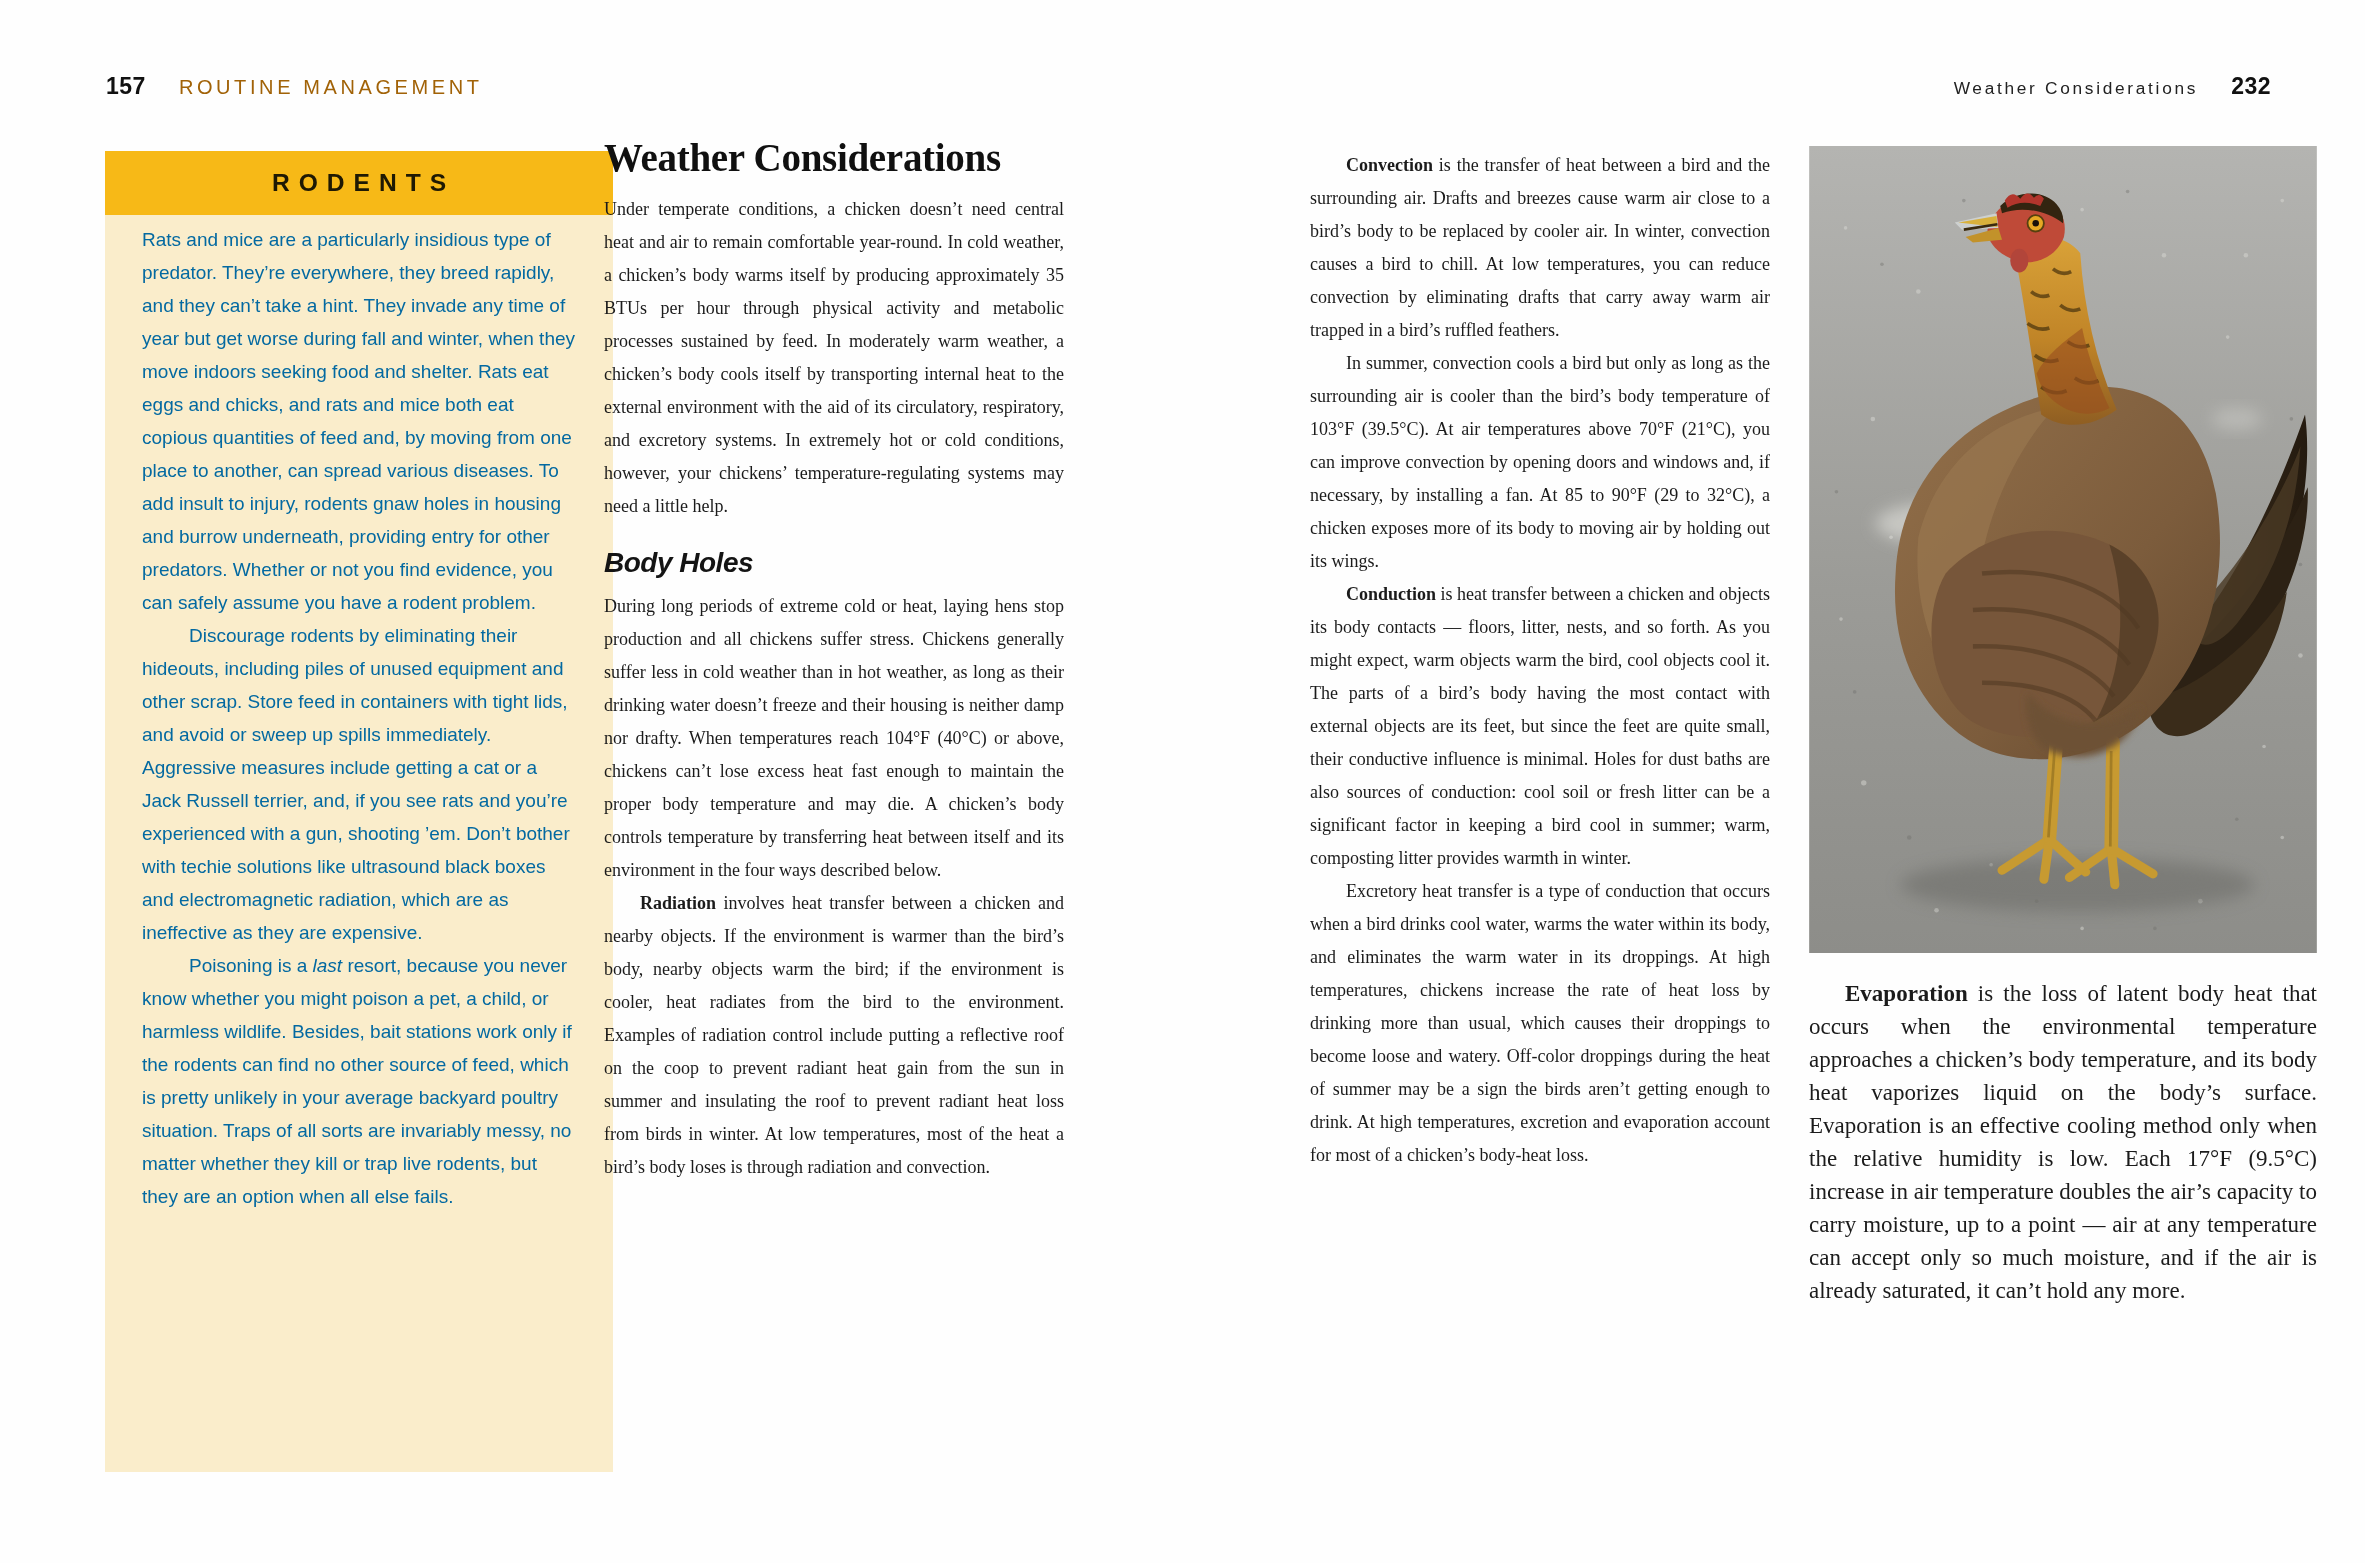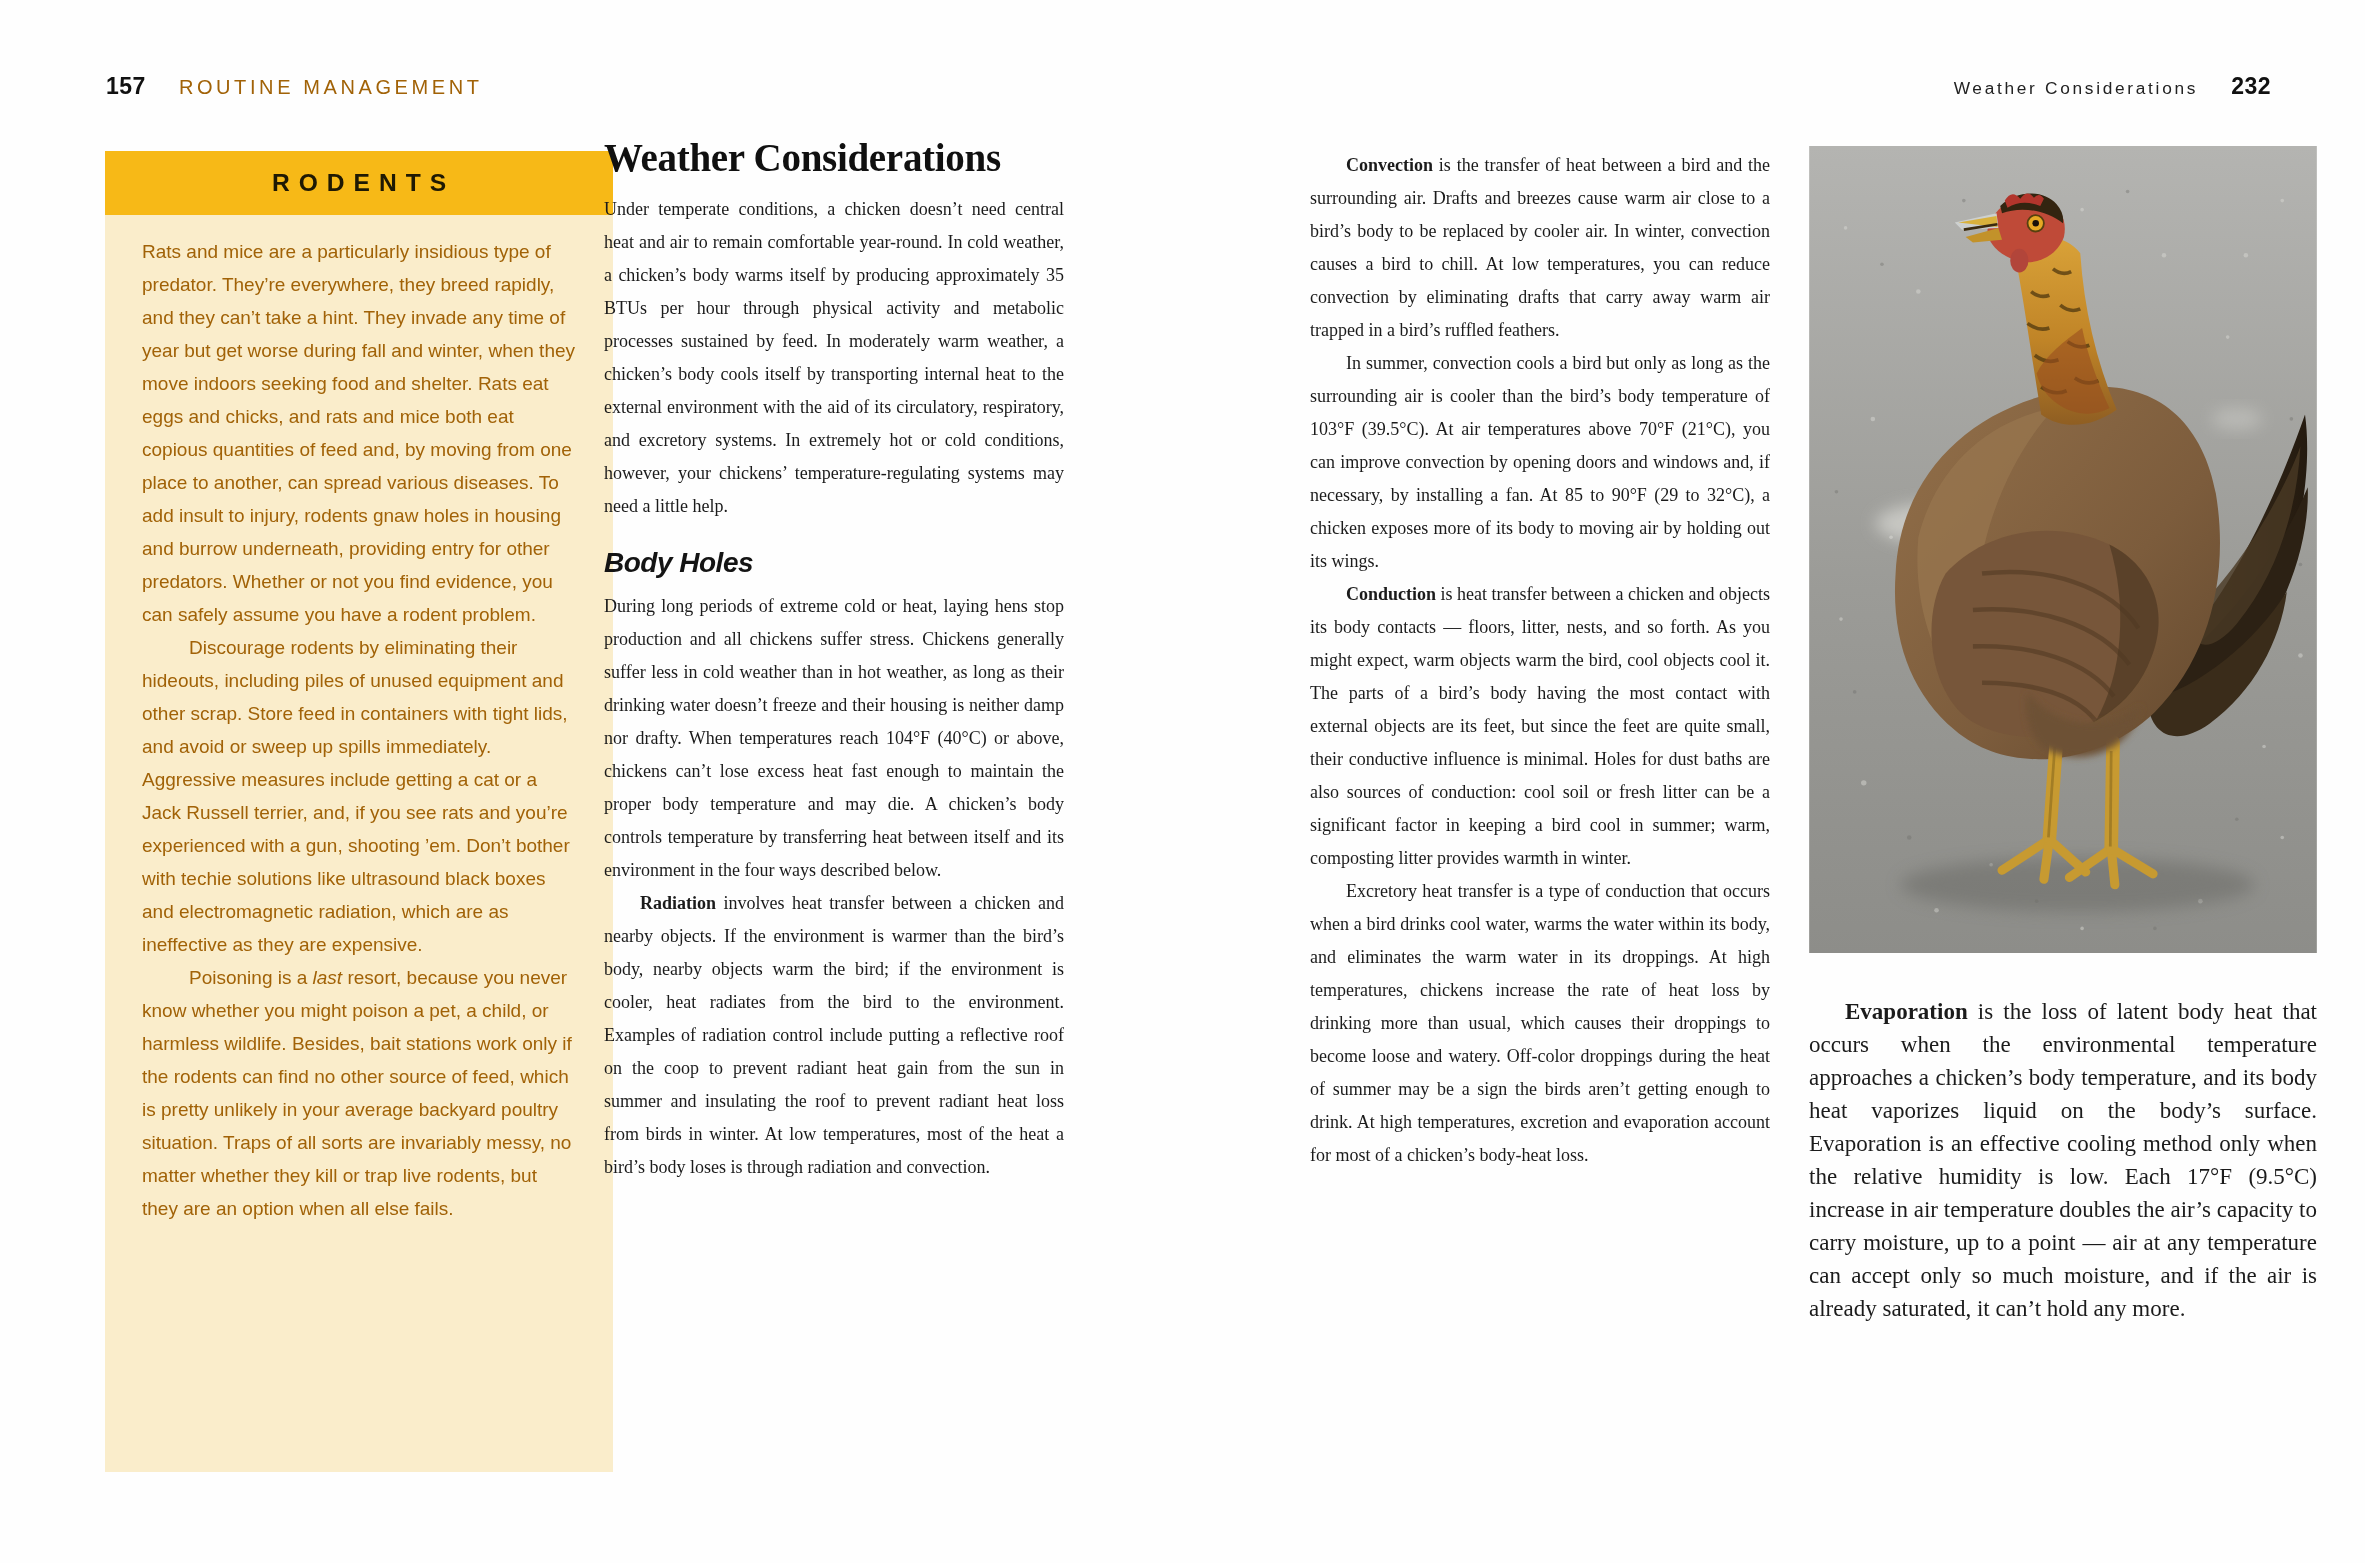--- a/index.html
+++ b/index.html
@@ -26,23 +26,23 @@
   .sidebar-titlebar {
     height:64px; background:#F7B917;
     display:flex; align-items:center; justify-content:center;
   }
   .sidebar-title {
     font-family:"Liberation Sans","DejaVu Sans",sans-serif;
     font-weight:700; font-size:24.6px; letter-spacing:9px; padding-left:9px;
     color:#1f1903;
   }
   .sidebar-body {
-    background:#FAEDCB; padding:20px 37px 42px 37px; min-height:1257px;
-    font-family:"Liberation Sans","DejaVu Sans",sans-serif;
-    font-size:19px; line-height:33px; color:#a16207;
+    background:#FAEDCB; padding:8px 37px 42px 37px; min-height:1257px;
+    font-family:"Liberation Sans","DejaVu Sans",sans-serif;
+    font-size:19px; line-height:33px; color:#0369a1;
   }
   .sidebar-body p { margin:0; }
   .sidebar-body p.sb-indent { text-indent:47px; }
   .em { font-style:italic; }
 
   
   .col { position:absolute; }
   .col p { font-size:18px; line-height:33px; text-align:justify;
            hyphens:auto; -webkit-hyphens:auto; color:#1b1b1b; }
   .col p.indent { text-indent:36px; }
@@ -63,21 +63,21 @@
   .col-2 { left:1310px; top:149px; width:460px; }
 
   
   .photo-col { position:absolute; left:1809px; top:146px; width:508px; }
   .photo-frame { width:508px; height:807px; display:block; }
   .photo-caption {
     margin-top:27px; width:450px;
     font-family:"Liberation Sans","DejaVu Sans",sans-serif;
     font-size:19.6px; line-height:27px; color:#1c1c1c;
   }
-  .evap { margin-top:42px; width:508px; }
+  .evap { margin-top:24px; width:508px; }
   .evap p { font-size:23px; line-height:33px; text-align:justify;
             hyphens:auto; -webkit-hyphens:auto; color:#1b1b1b; text-indent:36px; }
 </style>
 </head>
 <body>
 
 <div class="spread">
 
   <div class="runhead runhead-left">
     <span class="folio">157</span>

